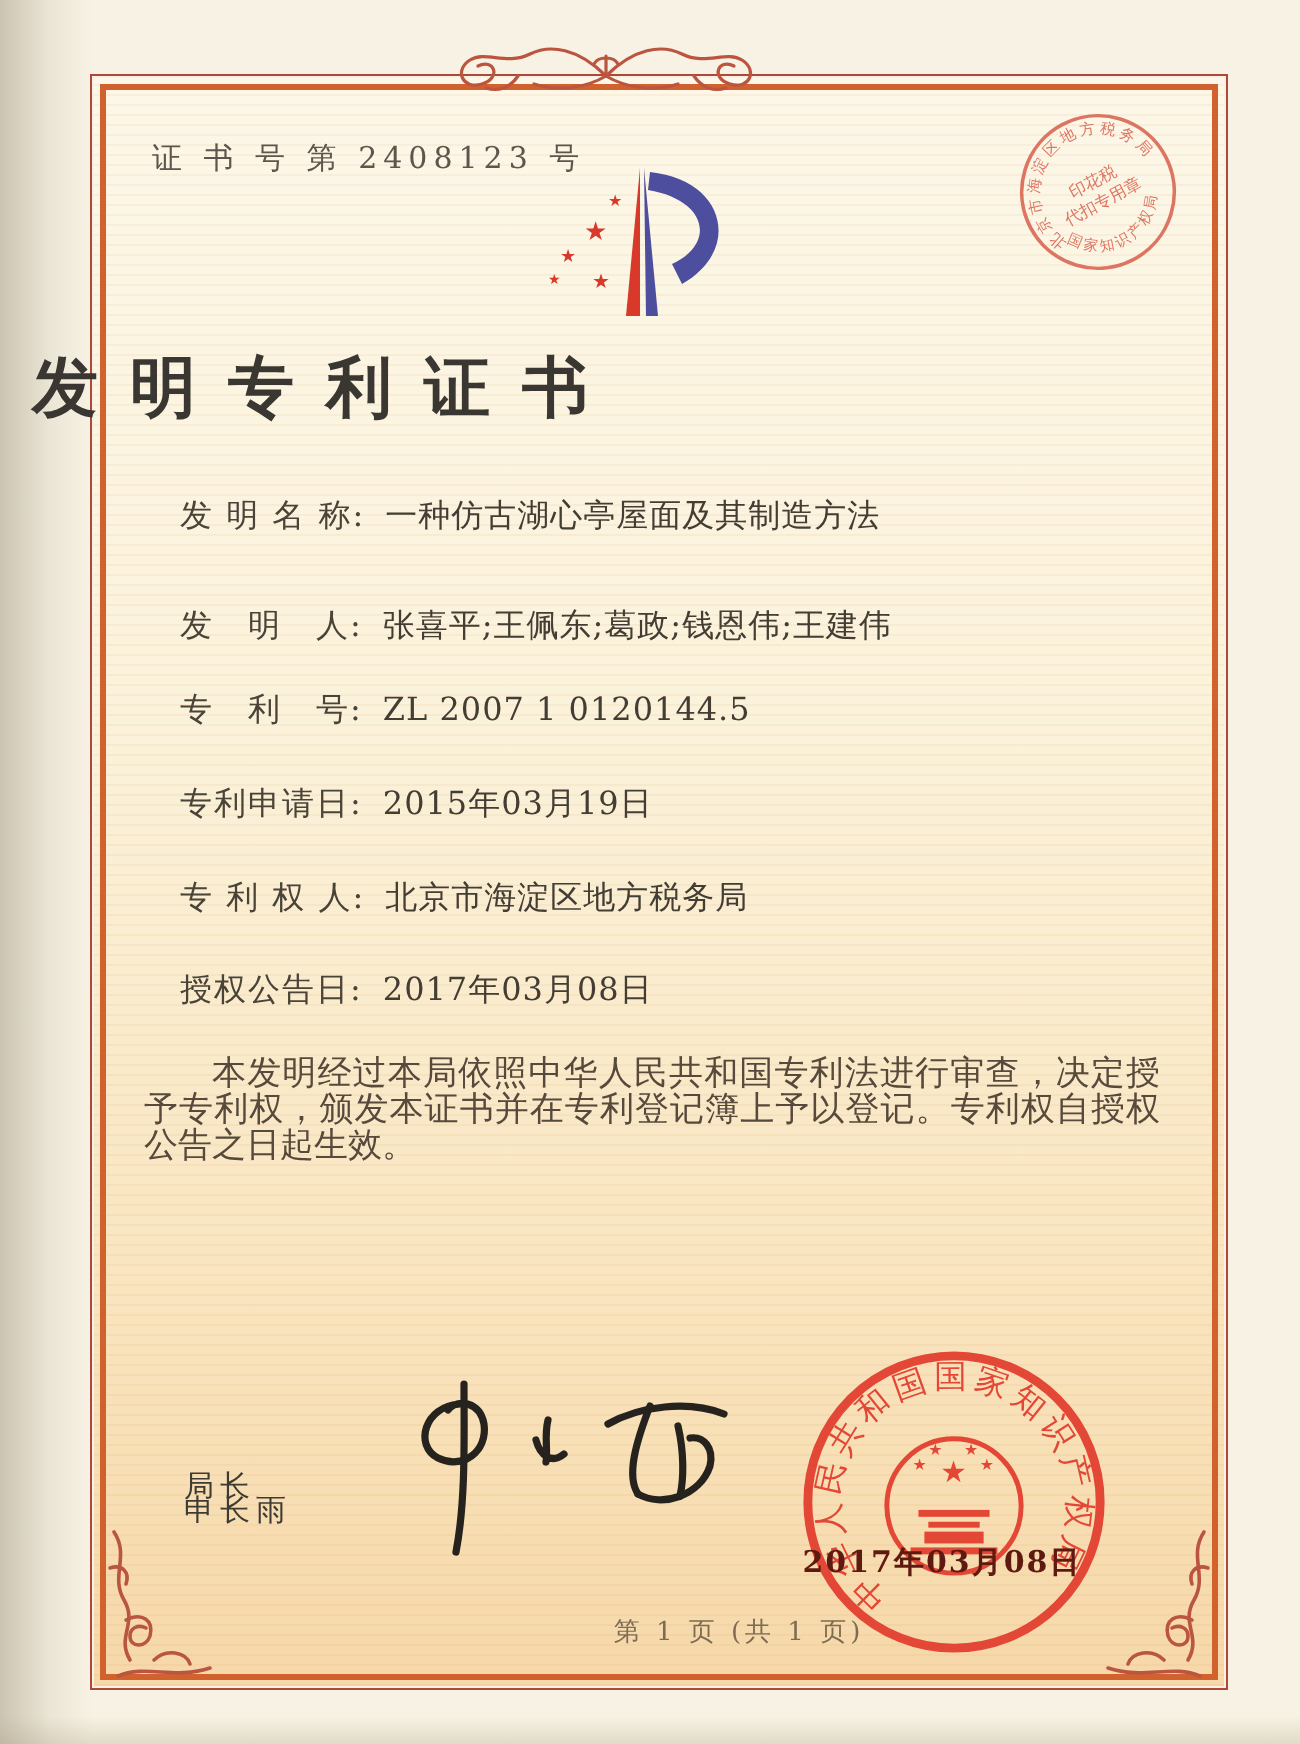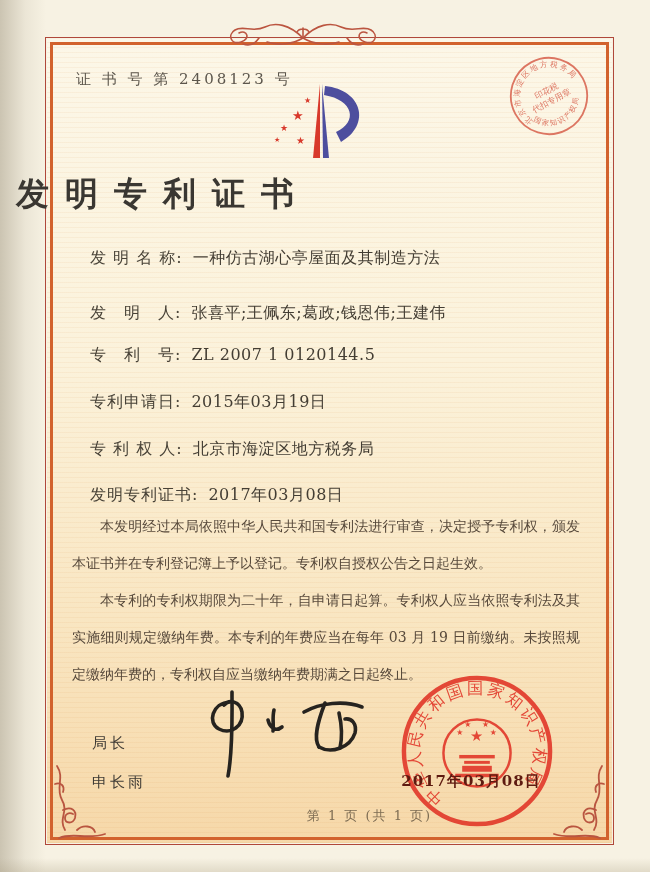--- a/index.html
+++ b/index.html
@@ -45,27 +45,27 @@
   .title{
     position:absolute;left:0;top:172px;width:100%;
     text-align:left;font-size:33px;font-weight:700;color:#3a3732;
     letter-spacing:16px;text-indent:16px;
   }
   .fields{position:absolute;left:90px;top:248px;width:480px;font-size:16px;color:#494338;}
   .field{position:absolute;left:0;white-space:nowrap;}
   .field .lbl{letter-spacing:1px;}
   .field .val{margin-left:10px;letter-spacing:.5px;color:#433d33;}
   .body-text{
-    position:absolute;left:72px;top:508px;width:508px;
-    font-size:14px;line-height:37px;color:#57493b;
+    position:absolute;left:72px;top:528px;width:508px;
+    font-size:17px;line-height:18px;color:#57493b;
     text-align:justify;
   }
   .body-text p{margin:0;text-indent:2em;}
   .sig-title{position:absolute;left:92px;top:714px;font-size:15px;letter-spacing:3px;color:#3e3a34;margin-top:20px;}
-  .sig-name{position:absolute;left:92px;top:746px;font-size:15px;letter-spacing:3px;color:#3e3a34;margin-top:27px;}
+  .sig-name{position:absolute;left:92px;top:746px;font-size:15px;letter-spacing:3px;color:#3e3a34;}
   .sig-hand{position:absolute;left:198px;top:688px;width:180px;height:92px;}
   .big-seal{position:absolute;left:398px;top:672px;width:158px;height:158px;opacity:.93;}
   .seal-date{
     position:absolute;left:398px;top:772px;width:146px;
     text-align:center;font-size:15px;font-weight:700;
     letter-spacing:1px;color:#5e1a10;
   }
   .footer{
     position:absolute;left:45px;top:807px;width:649px;
     text-align:center;font-size:13px;letter-spacing:2px;color:#7d6c53;
@@ -159,27 +159,26 @@
     <div class="field" style="top:97px">
       <span class="lbl">专　利　号:</span><span class="val">ZL 2007 1 0120144.5</span>
     </div>
     <div class="field" style="top:144px">
       <span class="lbl">专利申请日:</span><span class="val">2015年03月19日</span>
     </div>
     <div class="field" style="top:191px">
       <span class="lbl">专 利 权 人:</span><span class="val">北京市海淀区地方税务局</span>
     </div>
     <div class="field" style="top:237px">
-      <span class="lbl">发明专利证书:</span><span class="val">2017年03月08日</span>
+      <span class="lbl">授权公告日:</span><span class="val">2017年03月08日</span>
     </div>
   </div>
 
   <div class="body-text">
     <p>本发明经过本局依照中华人民共和国专利法进行审查，决定授予专利权，颁发本证书并在专利登记簿上予以登记。专利权自授权公告之日起生效。</p>
-    <p>本专利的专利权期限为二十年，自申请日起算。专利权人应当依照专利法及其实施细则规定缴纳年费。本专利的年费应当在每年 03 月 19 日前缴纳。未按照规定缴纳年费的，专利权自应当缴纳年费期满之日起终止。</p>
   </div>
 
   <div class="sig-title">局长</div>
   <div class="sig-name">申长雨</div>
   <svg class="sig-hand" viewBox="0 0 180 92">
     <g stroke="#26231f" stroke-width="3.6" fill="none" stroke-linecap="round" stroke-linejoin="round">
       <path d="M32,14 C14,15 9,35 21,41 C33,47 46,38 44,24 C42,13 31,11 26,17"></path>
       <path d="M34,4 C34,30 35,62 30,88"></path>
       <path d="M76,22 C74,30 76,37 75,43 M70,32 C72,40 78,44 84,39"></path>
       <path d="M106,24 C122,15 146,12 164,19"></path>

